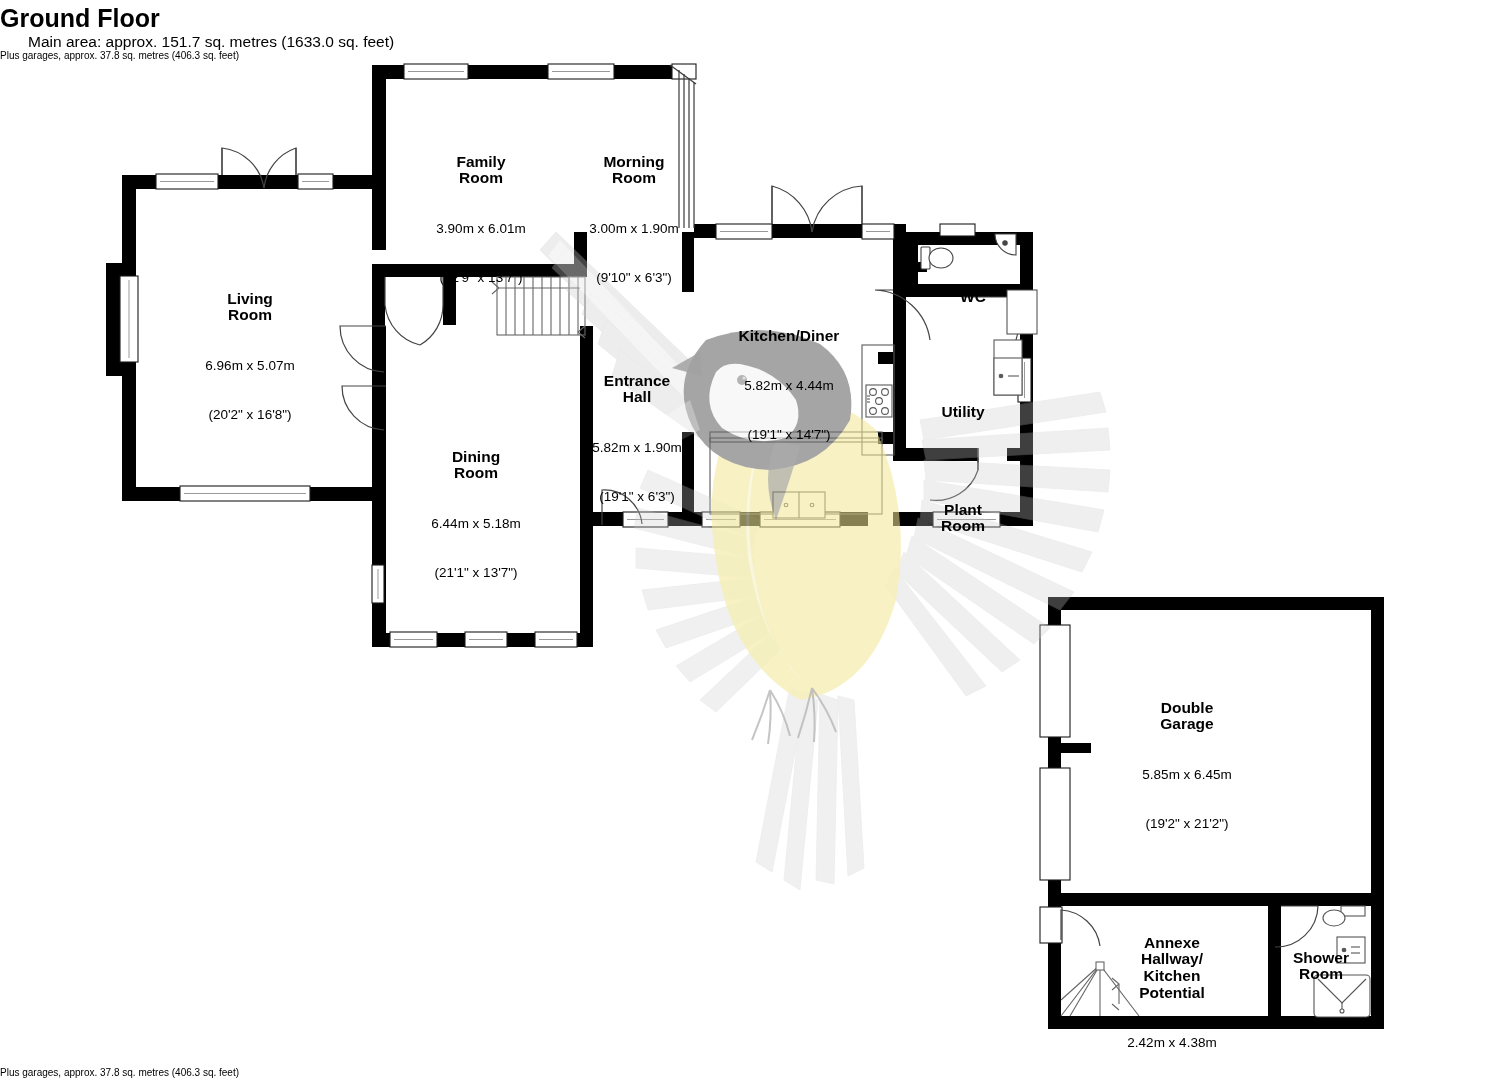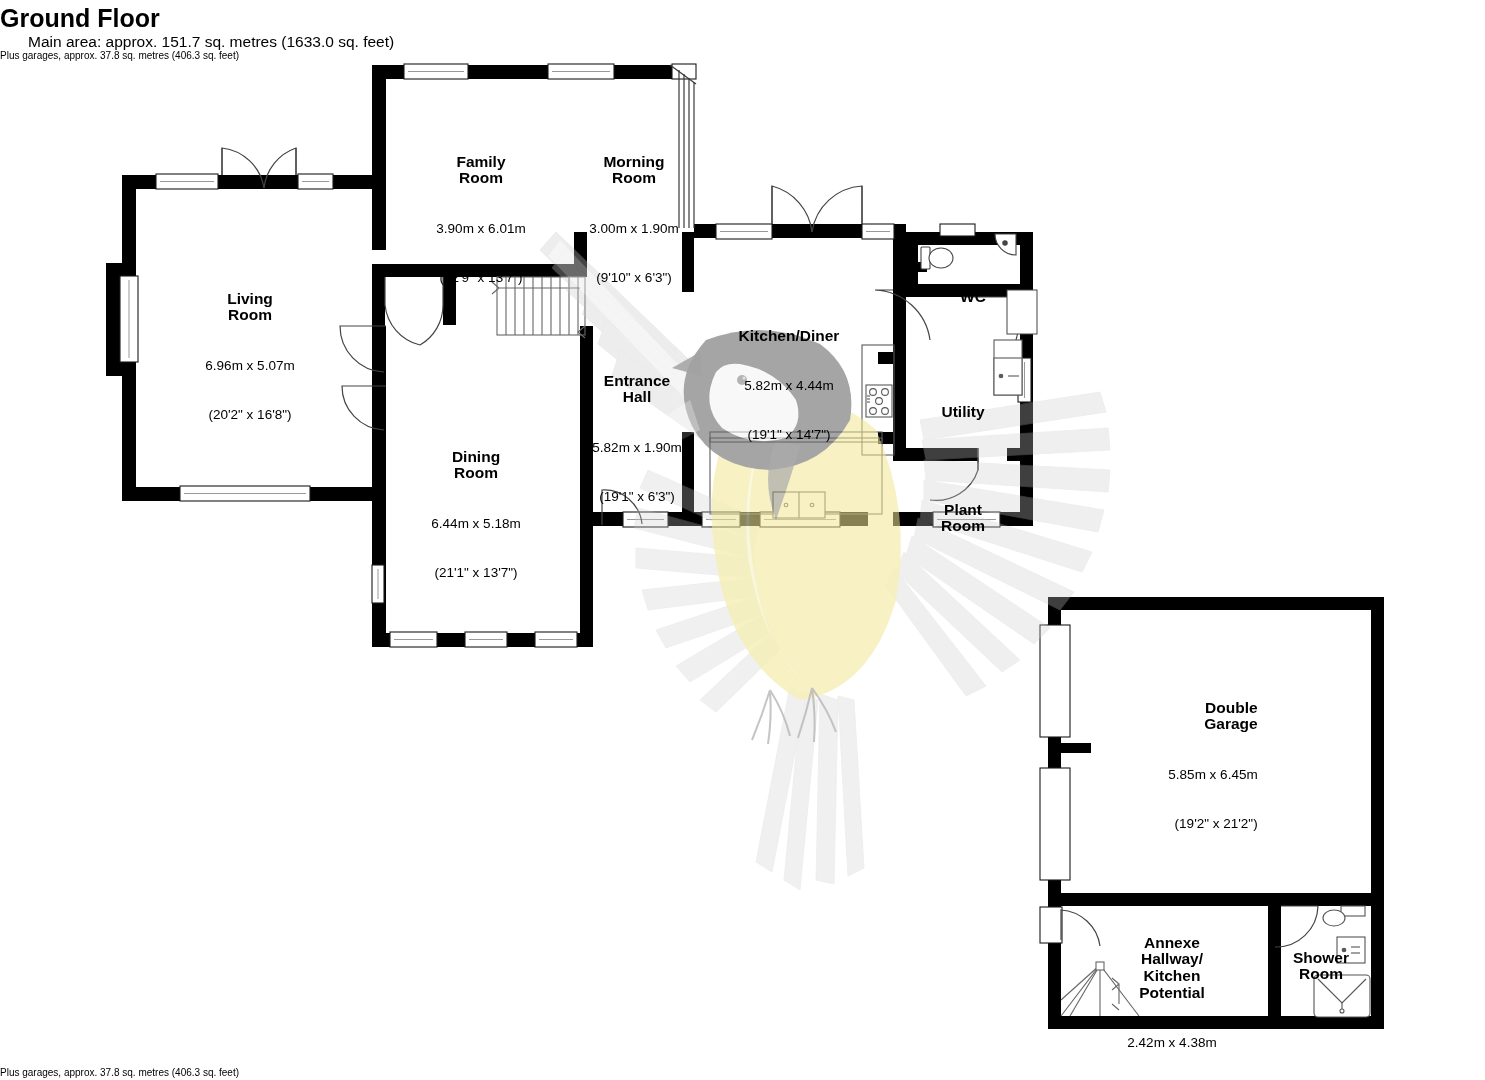--- a/index.html
+++ b/index.html
@@ -490,21 +490,21 @@
   </div>
 
   <div class="rlabel" style="left:963px; top:369px;">
     <span class="rname">Utility</span>
   </div>
 
   <div class="rlabel" style="left:963px; top:467px;">
     <span class="rname">Plant<br>Room</span>
   </div>
 
-  <div class="rlabel" style="left:1213px; top:665px;text-align:right;">
+  <div class="rlabel" style="left:1187px; top:665px;">
     <span class="rname">Double<br>Garage</span>
     <span class="rdim">5.85m x 6.45m</span>
     <span class="rdim">(19'2" x 21'2")</span>
   </div>
 
   <div class="rlabel" style="left:1172px; top:900px;">
     <span class="rname">Annexe<br>Hallway/<br>Kitchen<br>Potential</span>
     <span class="rdim">2.42m x 4.38m</span>
     
   </div>

